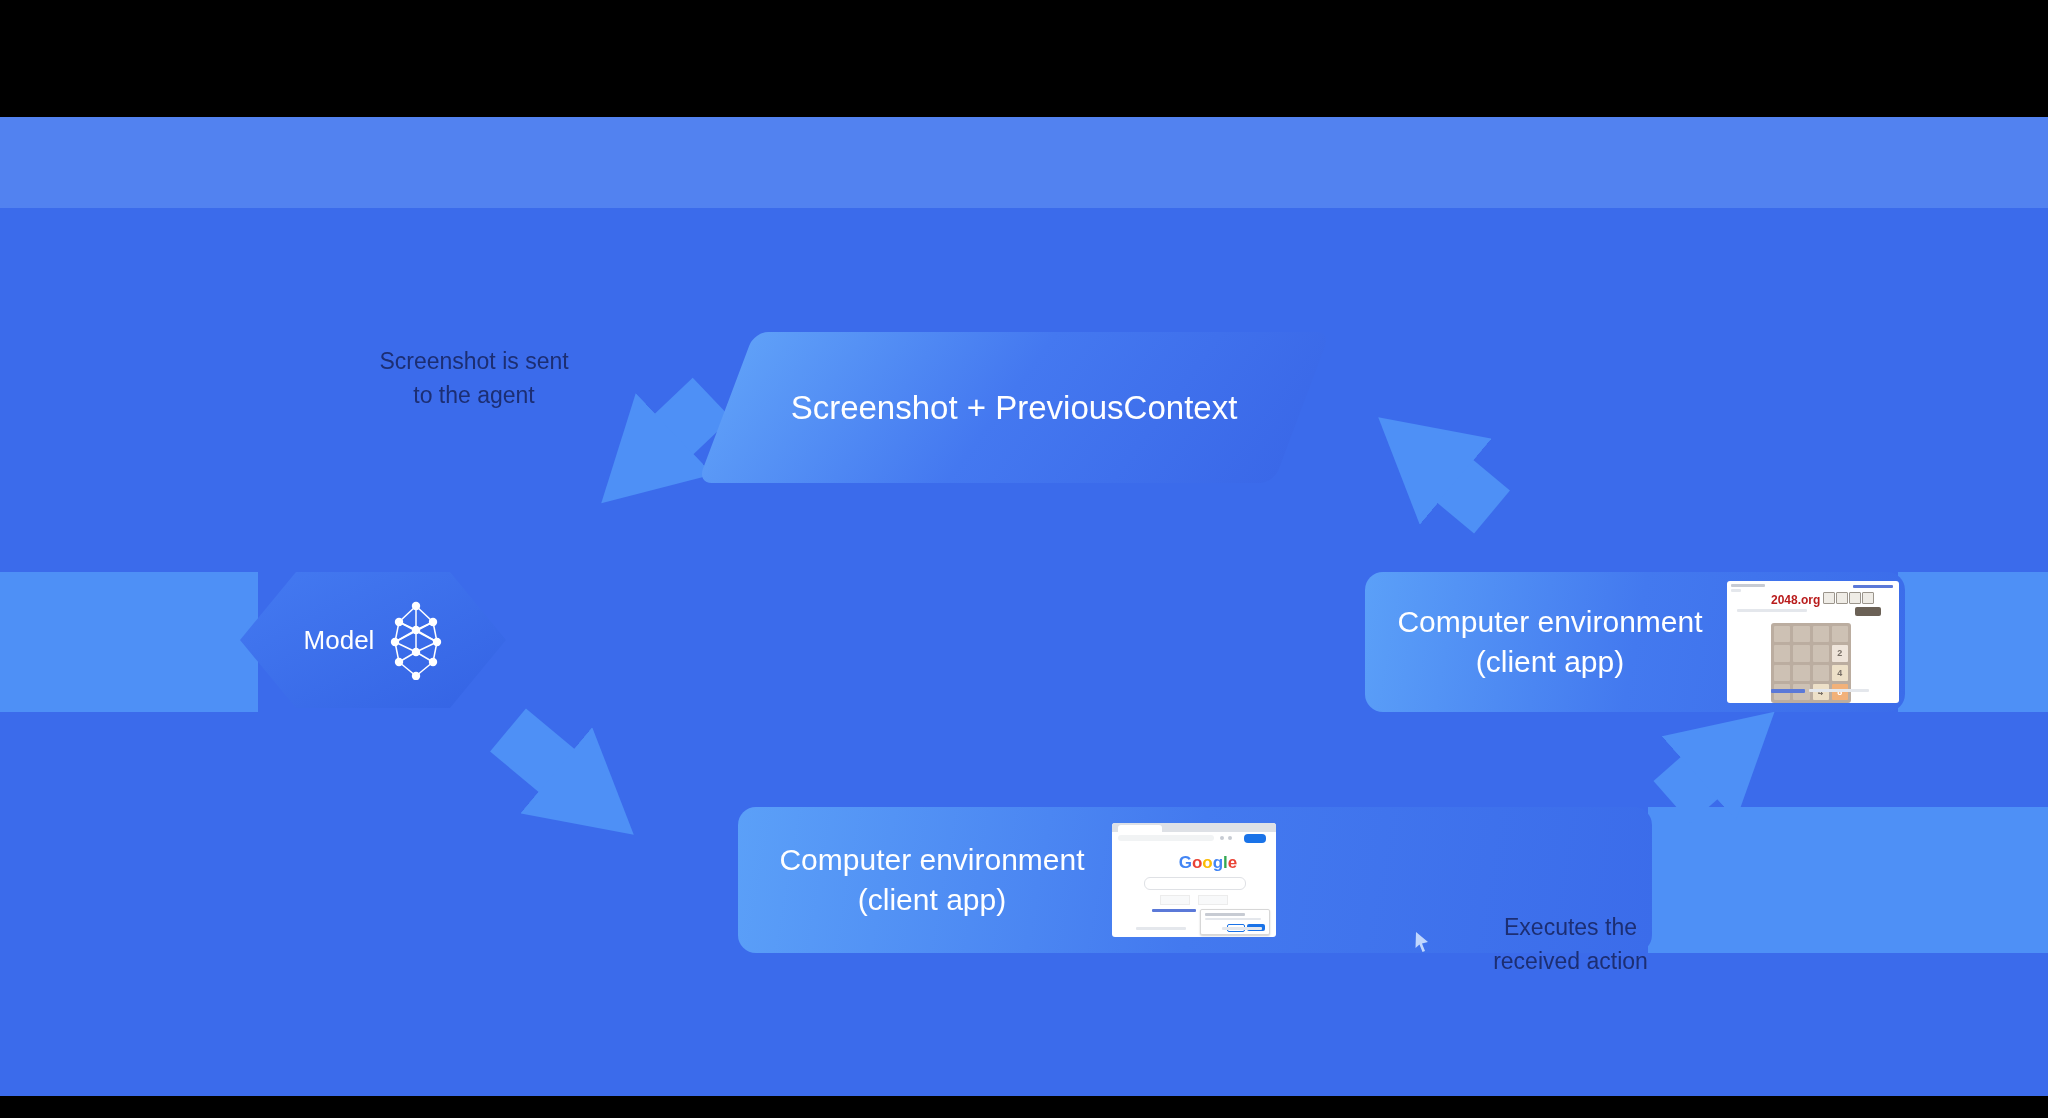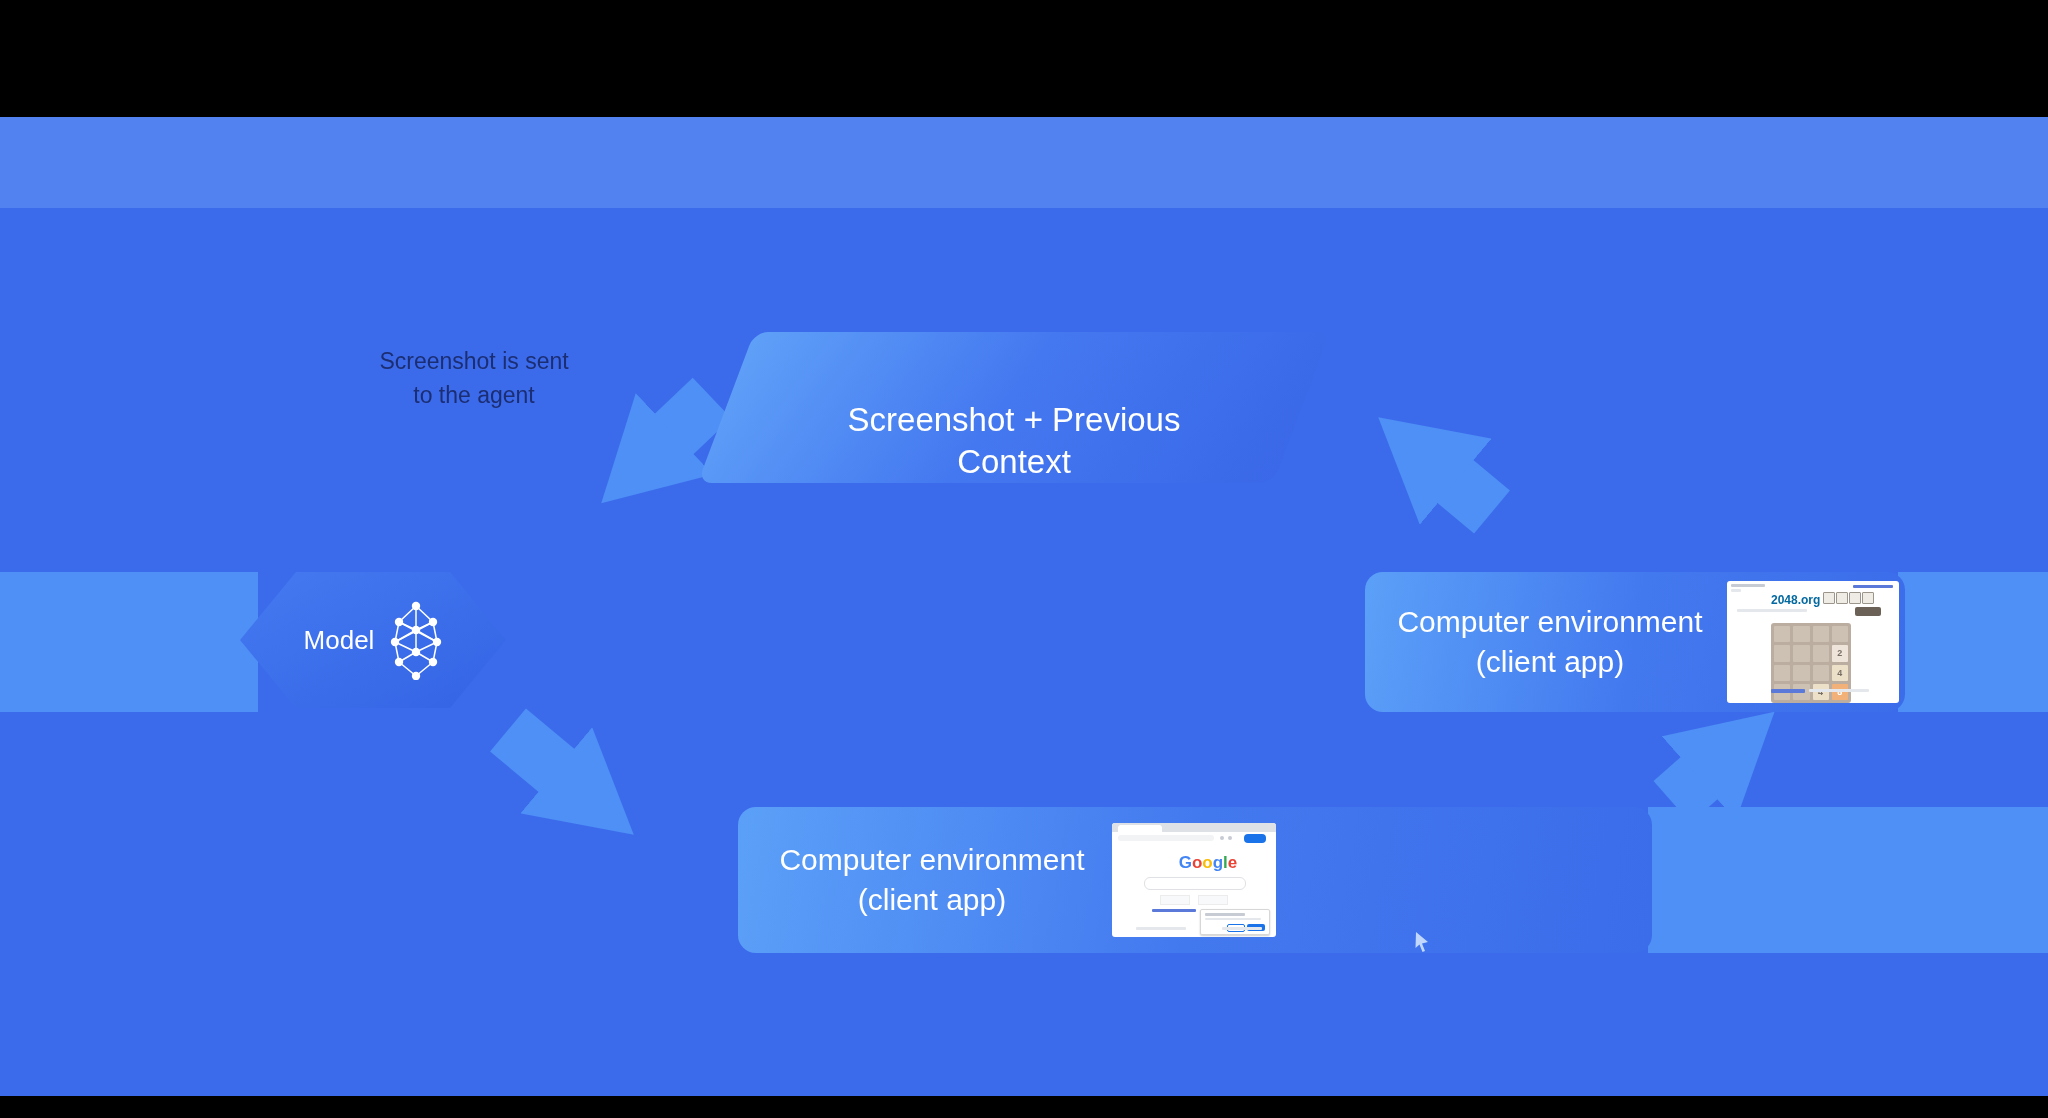--- a/index.html
+++ b/index.html
@@ -30,21 +30,21 @@
   }
 
   
   #context-shape{
     position:absolute;left:726px;top:332px;width:576px;height:151px;
     transform:skewX(-20.6deg);border-radius:14px;z-index:4;
     background:linear-gradient(110deg,#5FA0F8 0%,#4478F0 48%,#3A68E8 100%);
   }
   #context-text{
     position:absolute;left:726px;top:332px;width:576px;height:151px;z-index:5;
-    display:flex;flex-direction:column;align-items:center;justify-content:flex-end;
+    display:flex;flex-direction:row;align-items:center;justify-content:center;
     color:#fff;font-size:33px;line-height:42px;font-weight:400;text-align:center;
   }
 
   
   #model-node{position:absolute;left:238px;top:570px;width:270px;height:140px;z-index:4;}
   #model-content{
     position:absolute;left:238px;top:570px;width:270px;height:140px;z-index:5;
     display:flex;align-items:center;justify-content:center;gap:16px;color:#fff;
   }
   #model-content .model-label{font-size:26px;font-weight:400;}
@@ -66,21 +66,21 @@
 
   
   .thumb{background:#fff;border-radius:3px;position:relative;overflow:hidden;flex:none;}
   #thumb-2048{width:172px;height:122px;margin-left:2px;}
   #thumb-google{width:164px;height:114px;margin-left:10px;}
   .sk{background:#c7cbd3;border-radius:1px;position:absolute;}
   .sk.light{background:#e4e7ec;}
   .sk.blue{background:#5b79d8;}
 
   
-  #g2048-title{position:absolute;left:44px;top:12px;font-size:12px;font-weight:bold;color:#0369a1;}
+  #g2048-title{position:absolute;left:44px;top:12px;font-size:12px;font-weight:bold;color:#b91c1c;}
   .score-box{position:absolute;top:11px;width:10px;height:10px;border:1px solid #9b958c;border-radius:1px;background:#efece6;}
   #g2048-newgame{position:absolute;left:128px;top:26px;width:26px;height:9px;background:#6b6156;border-radius:2px;}
   #g2048-grid{
     position:absolute;left:44px;top:42px;width:80px;height:80px;background:#bbada0;border-radius:3px;
     display:grid;grid-template-columns:repeat(4,1fr);grid-template-rows:repeat(4,1fr);gap:3px;padding:3px;box-sizing:border-box;
   }
   .cell{background:#cdc1b4;border-radius:1px;display:flex;align-items:center;justify-content:center;
     font-size:9px;font-weight:bold;color:#776e65;}
   .cell.tile2{background:#eee4da;}
   .cell.tile4{background:#ede0c8;}
@@ -255,19 +255,23 @@
       </div>
       <div class="sk light" style="left:24px;top:104px;width:50px;height:3px;"></div>
       <div class="sk light" style="left:110px;top:104px;width:40px;height:3px;"></div>
     </div>
   </div>
 
   <div class="arrow-label" id="label-top-left">
     <div>Screenshot is sent</div>
     <div>to the agent</div>
   </div>
+  <div class="arrow-label" id="label-bottom-right">
+    <div>Executes the</div>
+    <div>received action</div>
+  </div>
   <svg id="cursor-icon" width="20" height="24" viewBox="0 0 20 24">
     <path d="M4 2 L16 12 L10 13.5 L13 21 L10.5 22 L7.5 14.5 L3.5 18 Z" fill="#CFE2FF" opacity="0.9"></path>
   </svg>
 
   <div class="bar" id="bar-top"></div>
   <div class="bar" id="bar-bottom"></div>
 </div>
 
 </body></html>

